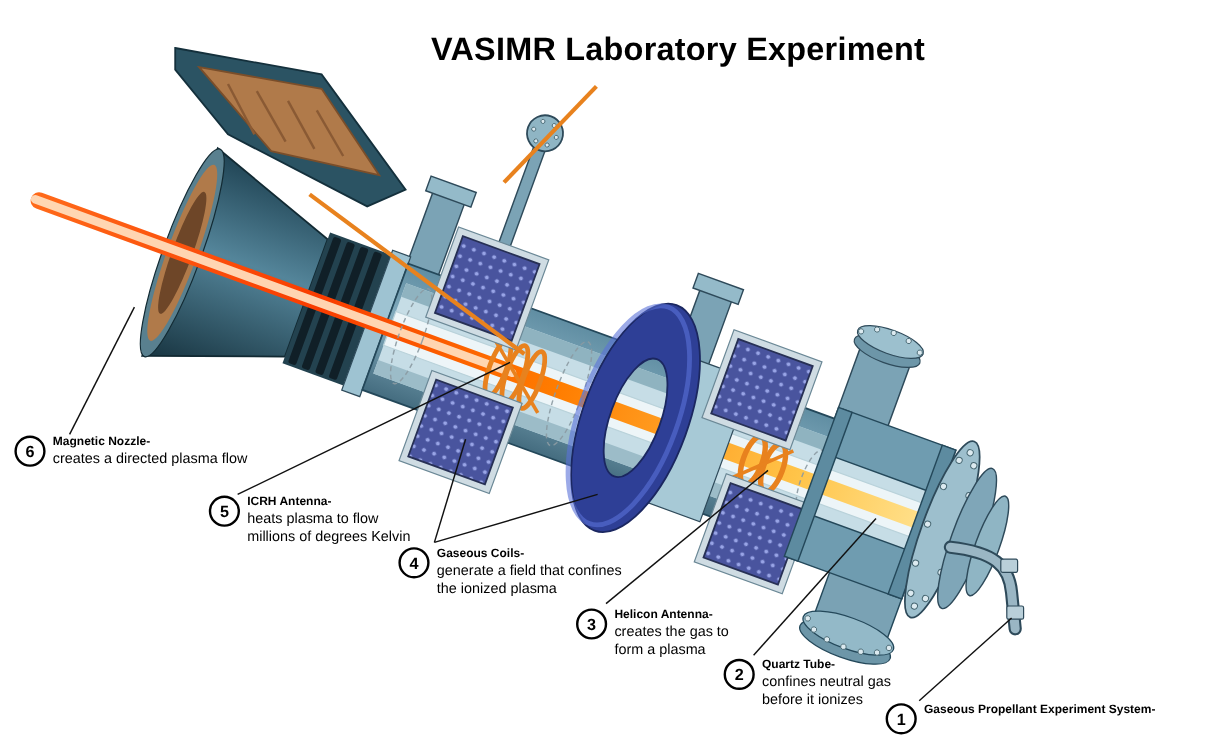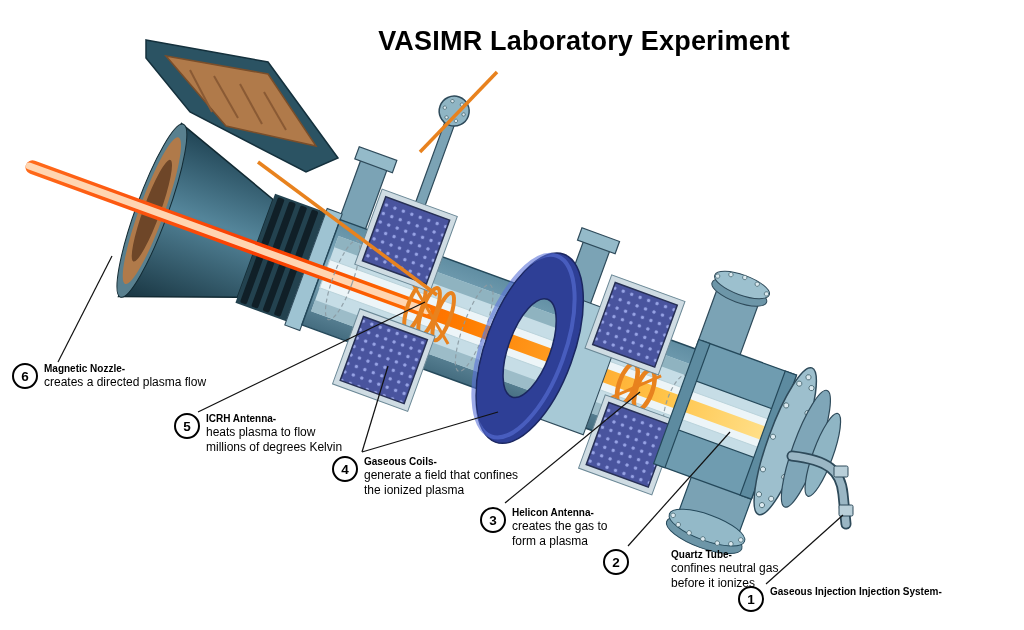--- a/index.html
+++ b/index.html
@@ -1,18 +1,18 @@
 <!DOCTYPE html>
 <html style="--background: #ffffff; --text: #000000; --steel-blue: #6f9cb0; --steel-light: #c6dde6; --navy-coil: #2e3f96; --coil-panel: #49549e; --antenna-orange: #e8821e; --plasma-red: #f93c00; --plasma-yellow: #ffd95e; --copper: #b07a4a;"><head>
 <meta charset="utf-8">
 <style>
   html,body{margin:0;padding:0;background:#fff;}
   .stage{position:relative;width:1024px;height:630px;overflow:hidden;background:var(--background,#fff);
          font-family:"Liberation Sans","DejaVu Sans",sans-serif;color:var(--text,#000);}
-  .page-title{position:absolute;top:8px;left:584px;transform:translateX(-50%);
+  .page-title{position:absolute;top:8px;left:565px;transform:translateX(-50%);
               font-size:27px;font-weight:bold;white-space:nowrap;letter-spacing:.2px;}
   svg.art{position:absolute;inset:0;}
   .callout{position:absolute;display:flex;gap:6px;z-index:3;}
   .callout .num{width:22px;height:22px;border:2px solid #000;border-radius:50%;
                 background:#fff;display:flex;align-items:center;justify-content:center;
                 font-weight:bold;font-size:13.5px;flex:0 0 auto;}
   .callout .ctext{margin-top:0px;}
   .callout .ctitle{font-weight:bold;font-size:10px;line-height:1.2;}
   .callout .cdesc{font-size:12px;line-height:1.22;}
 </style>
@@ -274,26 +274,26 @@
   <div class="callout" style="left:480px;top:507px;">
     <div class="num">3</div>
     <div class="ctext" style="width:116px;">
       <div class="ctitle">Helicon Antenna-</div>
       <div class="cdesc">creates the gas to form a plasma</div>
     </div>
   </div>
 
   <div class="callout" style="left:603px;top:549px;">
     <div class="num">2</div>
-    <div class="ctext" style="width:122px;margin-left:36px;">
+    <div class="ctext" style="width:122px;">
       <div class="ctitle">Quartz Tube-</div>
       <div class="cdesc">confines neutral gas before it ionizes</div>
     </div>
   </div>
 
   <div class="callout" style="left:738px;top:586px;">
     <div class="num">1</div>
     <div class="ctext" style="width:252px;">
-      <div class="ctitle">Gaseous Injection Injection System-</div>
+      <div class="ctitle">Gaseous Propellant Experiment System-</div>
     </div>
   </div>
 
 </div>
 
 </body></html>

